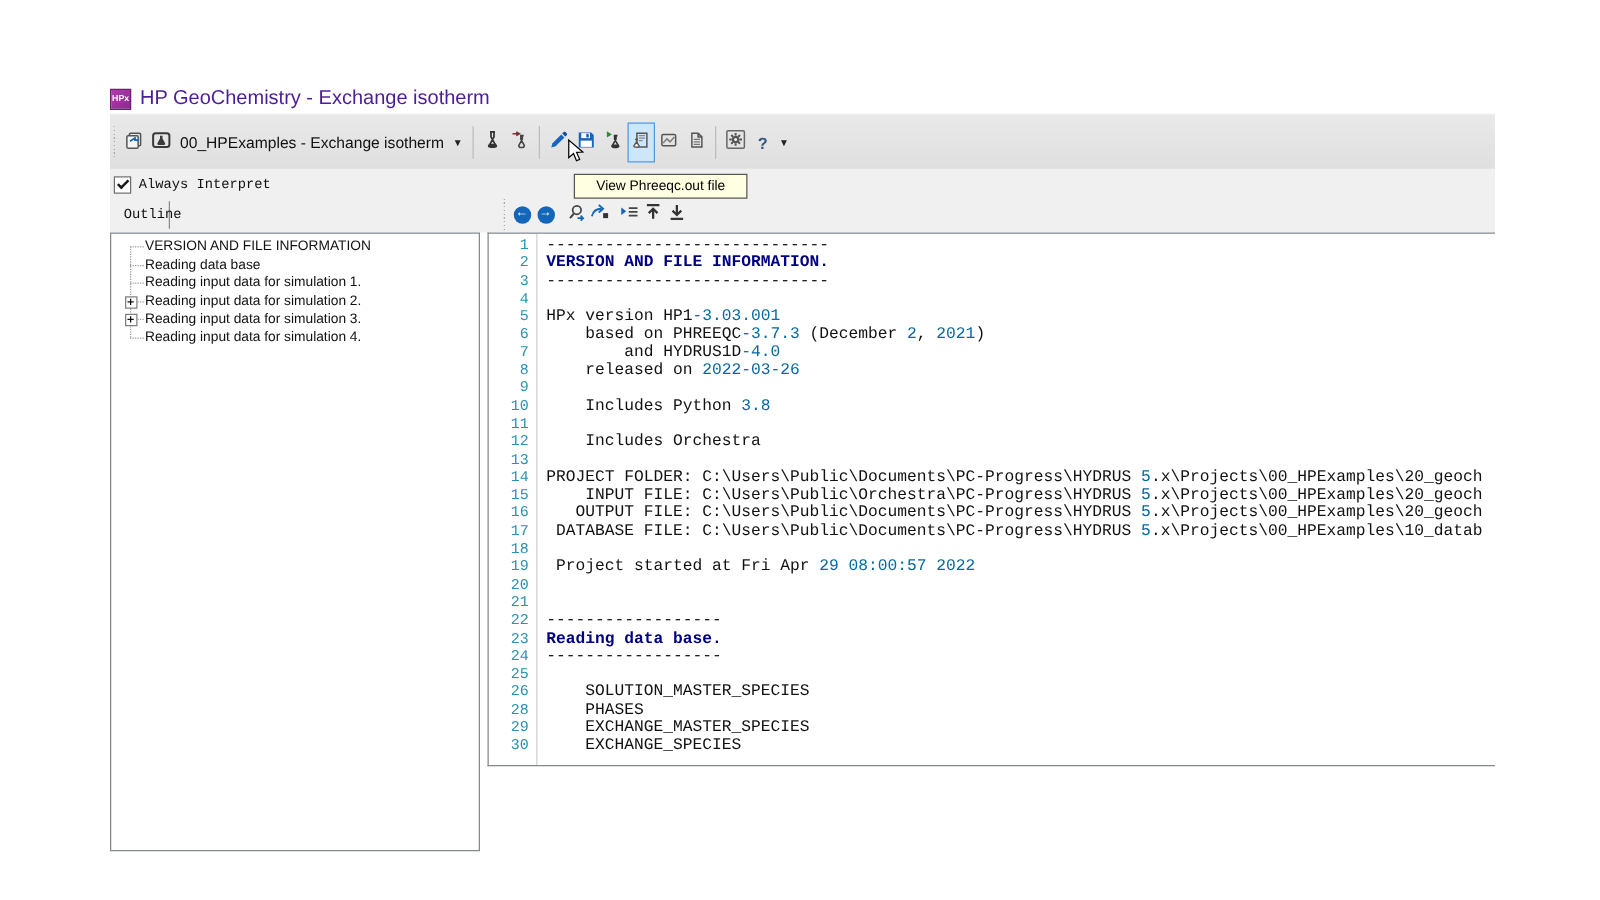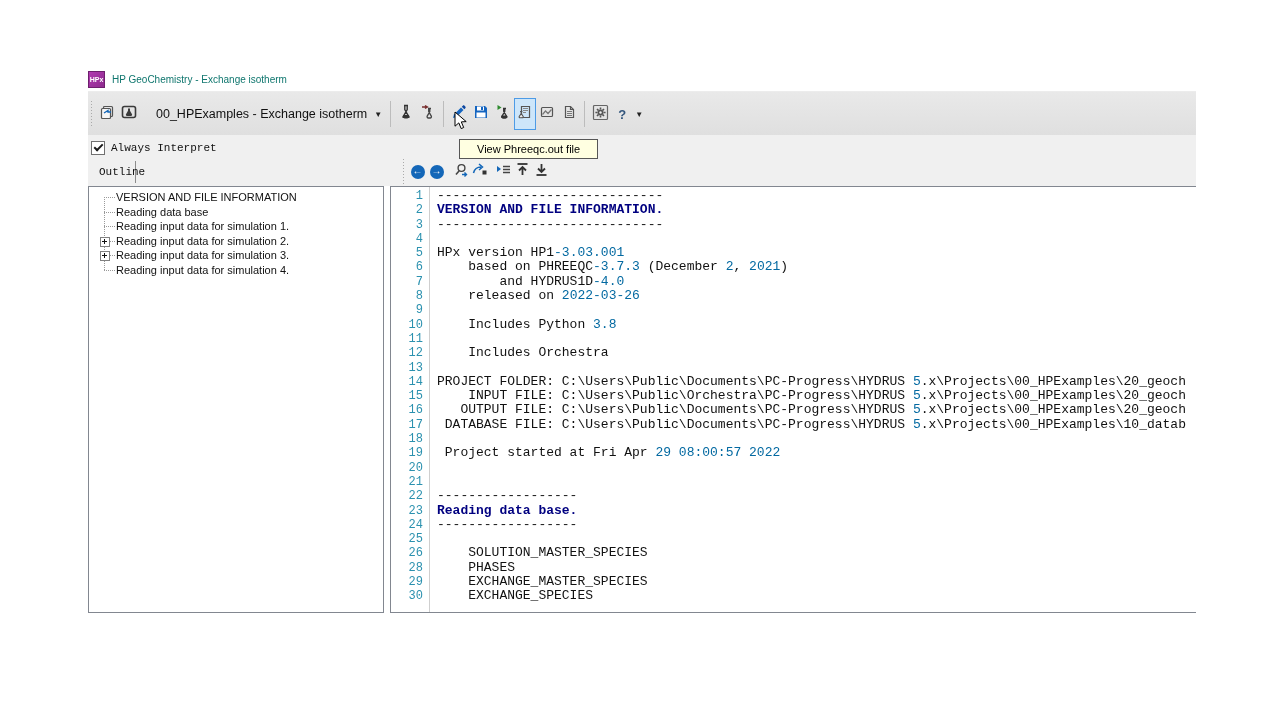--- a/index.html
+++ b/index.html
@@ -2,29 +2,29 @@
 <html><head>
 <meta charset="utf-8">
 <style>
   html,body{margin:0;padding:0;background:#fff;}
   #canvas{position:relative;width:1280px;height:720px;background:#ffffff;overflow:hidden;
           font-family:"Liberation Sans", sans-serif; -webkit-font-smoothing:antialiased;}
   
   #titlebar{position:absolute;left:88px;top:68px;width:1108px;height:22px;background:#fff;display:flex;align-items:center;}
   #app-icon{width:15px;height:15px;margin-right:7px;background:linear-gradient(135deg,#b13ab1 0%,#8d2a8d 100%);
             border:1px solid #6d1f6d;color:#fff;font-size:7px;font-weight:bold;display:flex;align-items:center;justify-content:center;}
-  #title-text{font-size:10px;color:#0f766e;}
+  #title-text{font-size:16px;color:#4c1d95;}
   
   #toolbar{position:absolute;left:88px;top:91px;width:1108px;height:44px;background:linear-gradient(#e9e9e9,#dfdfdf);
            border-top:1px solid #ececec;border-bottom:1px solid #d2d2d2;display:flex;align-items:center;}
   .grip{width:3px;height:26px;margin:0 3px 0 2px;
         background-image:repeating-linear-gradient(#aaa 0 1px, transparent 1px 3px);background-size:1px 100%;background-repeat:no-repeat;background-position:center;}
   .tbtn{width:22px;height:28px;display:flex;align-items:center;justify-content:center;flex:none;}
   .tsep{width:1px;height:26px;background:#bcbcbc;margin:0 4px;flex:none;}
-  #project-selector{display:flex;align-items:center;height:28px;padding:0 4px;flex:none;margin-left:12px;}
+  #project-selector{display:flex;align-items:center;height:28px;padding:0 4px;flex:none;}
   #project-selector .sel-text{font-size:12.5px;color:#111;}
   .caret{font-size:8px;color:#222;margin-left:7px;}
   .qmark{font-size:13px;font-weight:bold;color:#33567d;}
   #btn-view-output{background:#cde6fa;border:1px solid #4d9be6;width:20px;height:30px;}
   svg .ol{fill:none;stroke:#555;stroke-width:1.2;}
   
   #tooltip{position:absolute;left:459px;top:139px;height:18px;padding:0 17px;background:#ffffe1;border:1px solid #565656;
            font-size:11px;color:#000;display:flex;align-items:center;z-index:30;}
   
   #cursor{position:absolute;left:454px;top:111px;z-index:31;}
@@ -34,21 +34,21 @@
   #chkbox{width:12px;height:12px;background:#fff;border:1px solid #707070;position:relative;}
   #chkbox:after{content:"";position:absolute;left:2px;top:2px;width:7px;height:3px;
                 border-left:2px solid #1a1a1a;border-bottom:2px solid #1a1a1a;transform:rotate(-45deg);}
   #chklabel{font-size:11px;color:#111;margin-left:6px;}
   #tab-outline{position:absolute;left:4px;top:26px;width:44px;height:22px;background:#f0f0f0;
                border-right:1px solid #8c8c8c;font-size:11px;color:#111;display:flex;align-items:center;padding-left:7px;box-sizing:border-box;}
   #editor-nav{position:absolute;left:312px;top:26px;height:22px;display:flex;align-items:center;}
   .navbtn{width:19px;height:18px;display:flex;align-items:center;justify-content:center;flex:none;}
   .navcirc{width:14px;height:14px;border-radius:50%;background:#1467b8;color:#fff;font-size:10px;line-height:14px;text-align:center;}
   
-  #outline-panel{position:absolute;left:88px;top:186px;width:296px;height:427px;background:#fff;
+  #outline-panel{position:absolute;left:88px;top:186px;width:296px;height:495px;background:#fff;
                  border:1px solid #828790;box-sizing:border-box;overflow:hidden;}
   #outline-tree{position:relative;padding-top:3px;font-size:11px;color:#111;}
   .tree-row{position:relative;height:14.5px;line-height:14.5px;padding-left:27px;white-space:nowrap;}
   .tree-row:before{content:"";position:absolute;left:15px;top:7px;width:11px;border-top:1px dotted #9a9a9a;}
   #tree-vline{position:absolute;left:15px;top:10px;height:73px;border-left:1px dotted #9a9a9a;}
   .plusbox{position:absolute;left:11px;top:3px;width:8px;height:8px;background:#fff;border:1px solid #808080;}
   .plusbox:before{content:"";position:absolute;left:1px;top:3px;width:5px;border-top:1px solid #111;}
   .plusbox:after{content:"";position:absolute;left:3px;top:1px;height:5px;border-left:1px solid #111;}
   #code-panel{position:absolute;left:390px;top:186px;width:806px;height:427px;background:#fff;
               border:1px solid #828790;border-right:none;box-sizing:border-box;overflow:hidden;}

